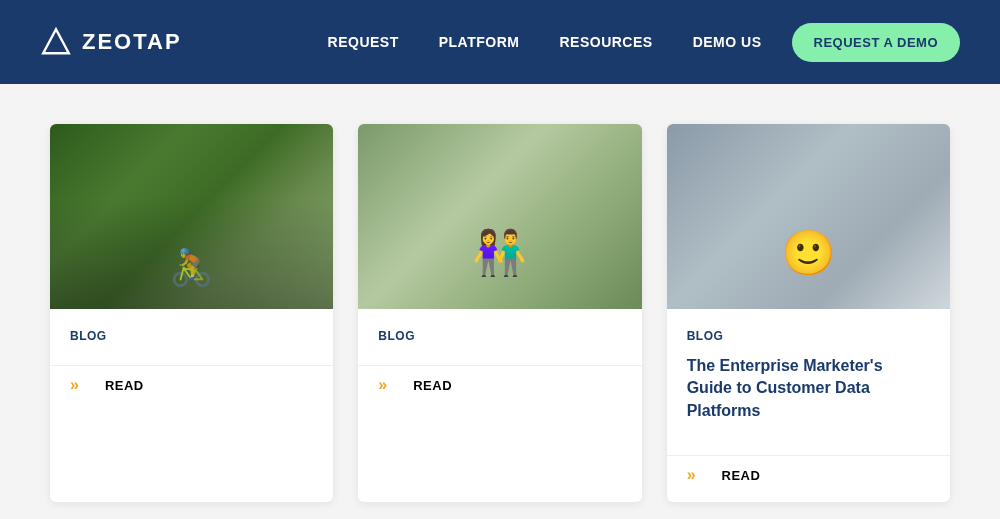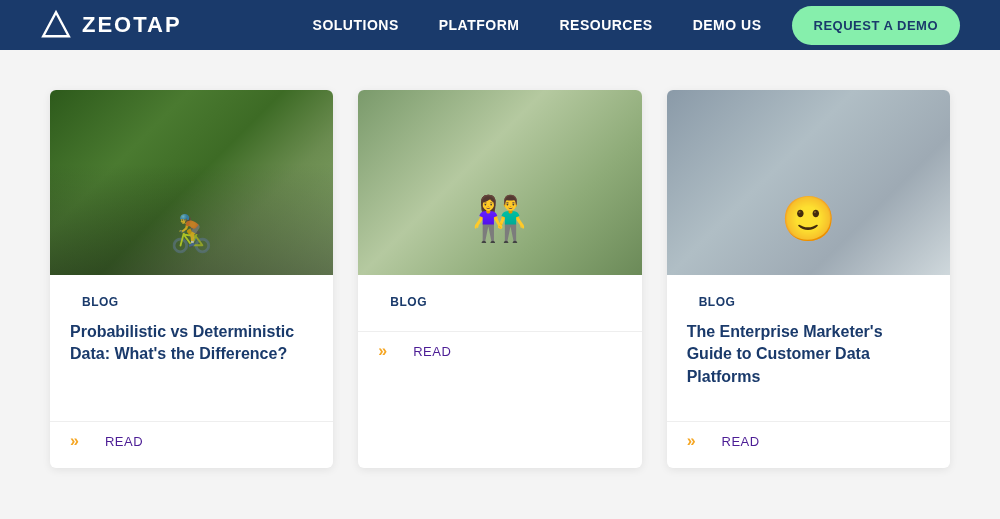--- a/index.html
+++ b/index.html
@@ -4,21 +4,21 @@
   <style>
     * { box-sizing: border-box; margin: 0; padding: 0; }
     body { font-family: 'Arial', sans-serif; background: #f4f4f4; }
 
     
     .navbar {
       background: #1a3a6b;
       display: flex;
       align-items: center;
       padding: 0 40px;
-      height: 50px;
+      height: 84px;
     }
     .logo-area {
       display: flex;
       align-items: center;
       gap: 10px;
       margin-right: auto;
     }
     .logo-icon {
       width: 32px;
       height: 32px;
@@ -136,21 +136,20 @@
 
     .card-body {
       padding: 20px 20px 10px;
     }
     .card-tag {
       font-size: 12px;
       font-weight: 700;
       color: #1a3a6b;
       letter-spacing: 0.5px;
       margin-bottom: 12px;
-      margin-left: 12px;
     }
     .card-title {
       font-size: 16px;
       font-weight: 600;
       color: #1a3a6b;
       line-height: 1.4;
       margin-bottom: 20px;
       min-height: 70px;
     }
     .card-footer {
@@ -159,23 +158,23 @@
       align-items: center;
       gap: 6px;
       cursor: pointer;
     }
     .read-arrow {
       color: #f5a623;
       font-size: 16px;
       font-weight: bold;
     }
     .read-text {
-      color: #4c1d95;
+      color: #000000;
       font-size: 13px;
-      font-weight: 400;
+      font-weight: 700;
       letter-spacing: 0.5px;
       padding-left: 20px;
     }
     .divider {
       border: none;
       border-top: 1px solid #eee;
       margin: 0;
     }
   </style>
 </head>
@@ -183,37 +182,36 @@
 
 <nav class="navbar">
   <div class="logo-area">
     <svg class="logo-icon" viewBox="0 0 40 40" fill="none" xmlns="http://www.w3.org/2000/svg">
       <polygon points="20,4 36,34 4,34" fill="none" stroke="white" stroke-width="3"></polygon>
     </svg>
     <span class="logo-text">ZEOTAP</span>
   </div>
 
   <div class="nav-links">
-    <a class="nav-link">SOLUTIONS</a>
+    <a class="nav-link">REQUEST</a>
     <a class="nav-link">PLATFORM</a>
     <a class="nav-link">RESOURCES</a>
     <a class="nav-link">DEMO US</a>
   </div>
 
   <button class="demo-btn">REQUEST A DEMO</button>
 </nav>
 
 <main class="main-content">
   <div class="cards-grid">
 
     <div class="card">
       <div class="card-img-1"></div>
       <div class="card-body">
         <div class="card-tag">BLOG</div>
-        <div class="card-title">Probabilistic vs Deterministic Data: What's the Difference?</div>
       </div>
       <hr class="divider">
       <div class="card-footer">
         <span class="read-arrow">»</span>
         <span class="read-text">READ</span>
       </div>
     </div>
 
     <div class="card">
       <div class="card-img-2"></div>

